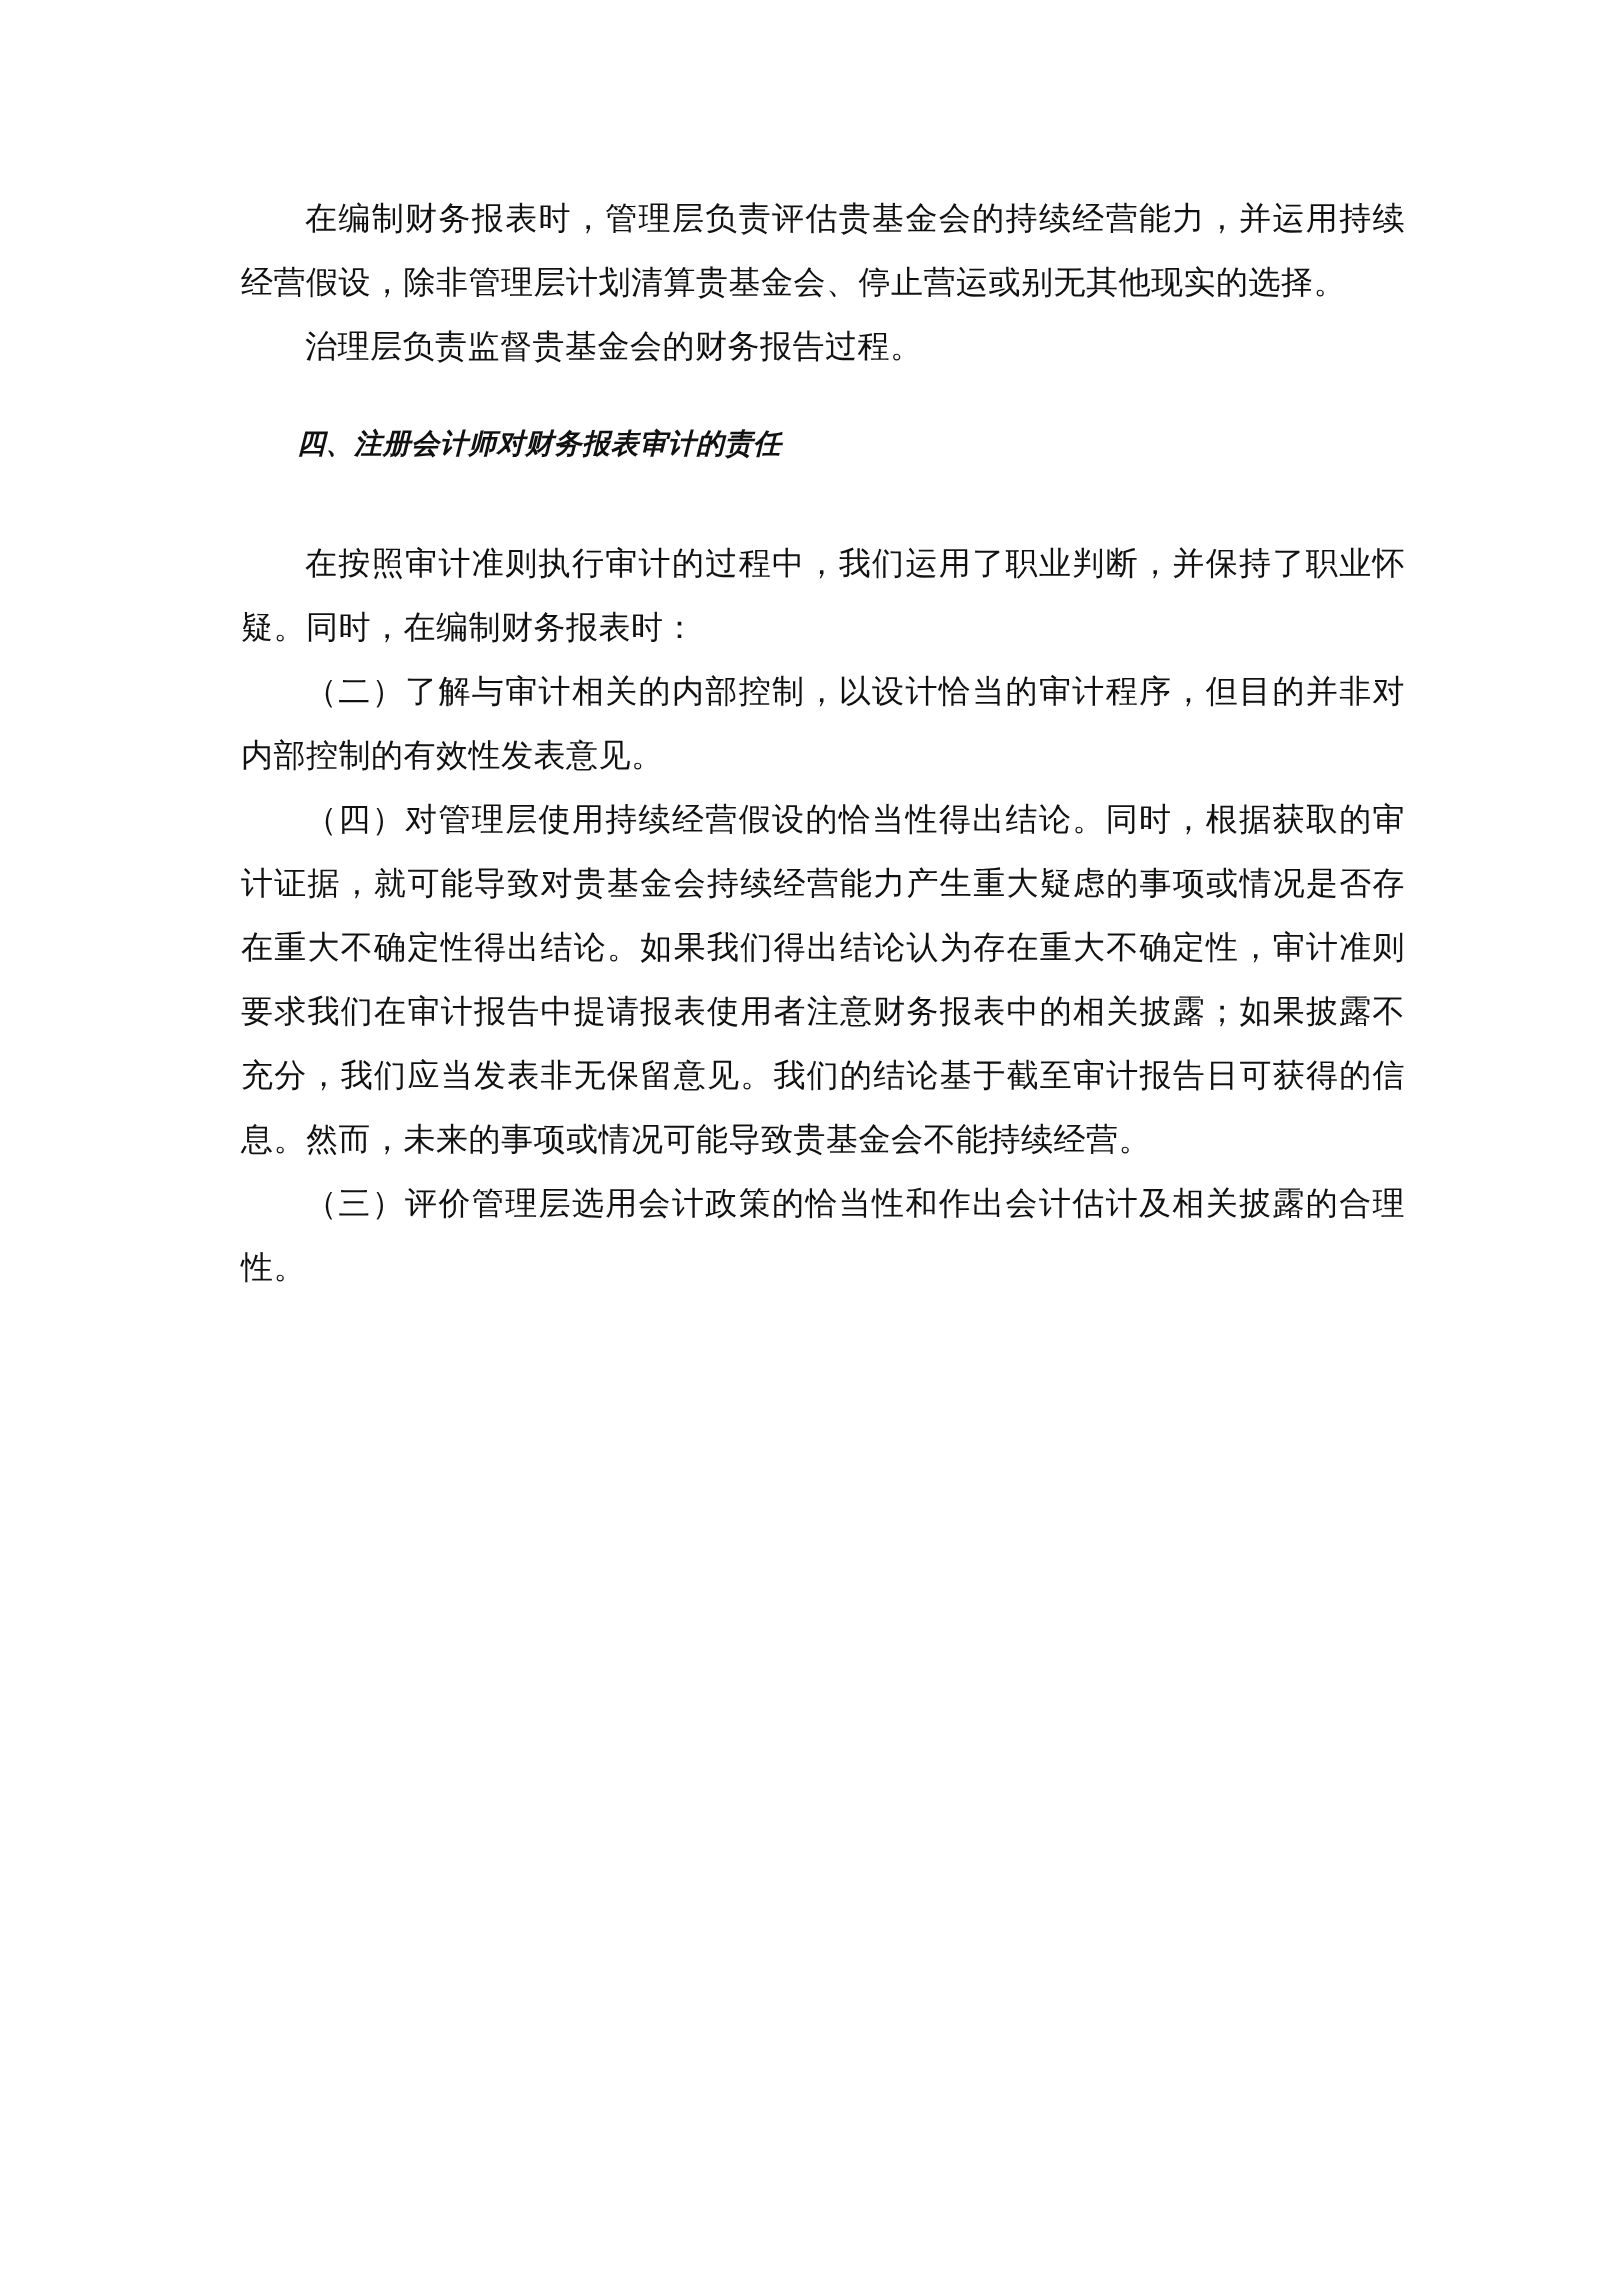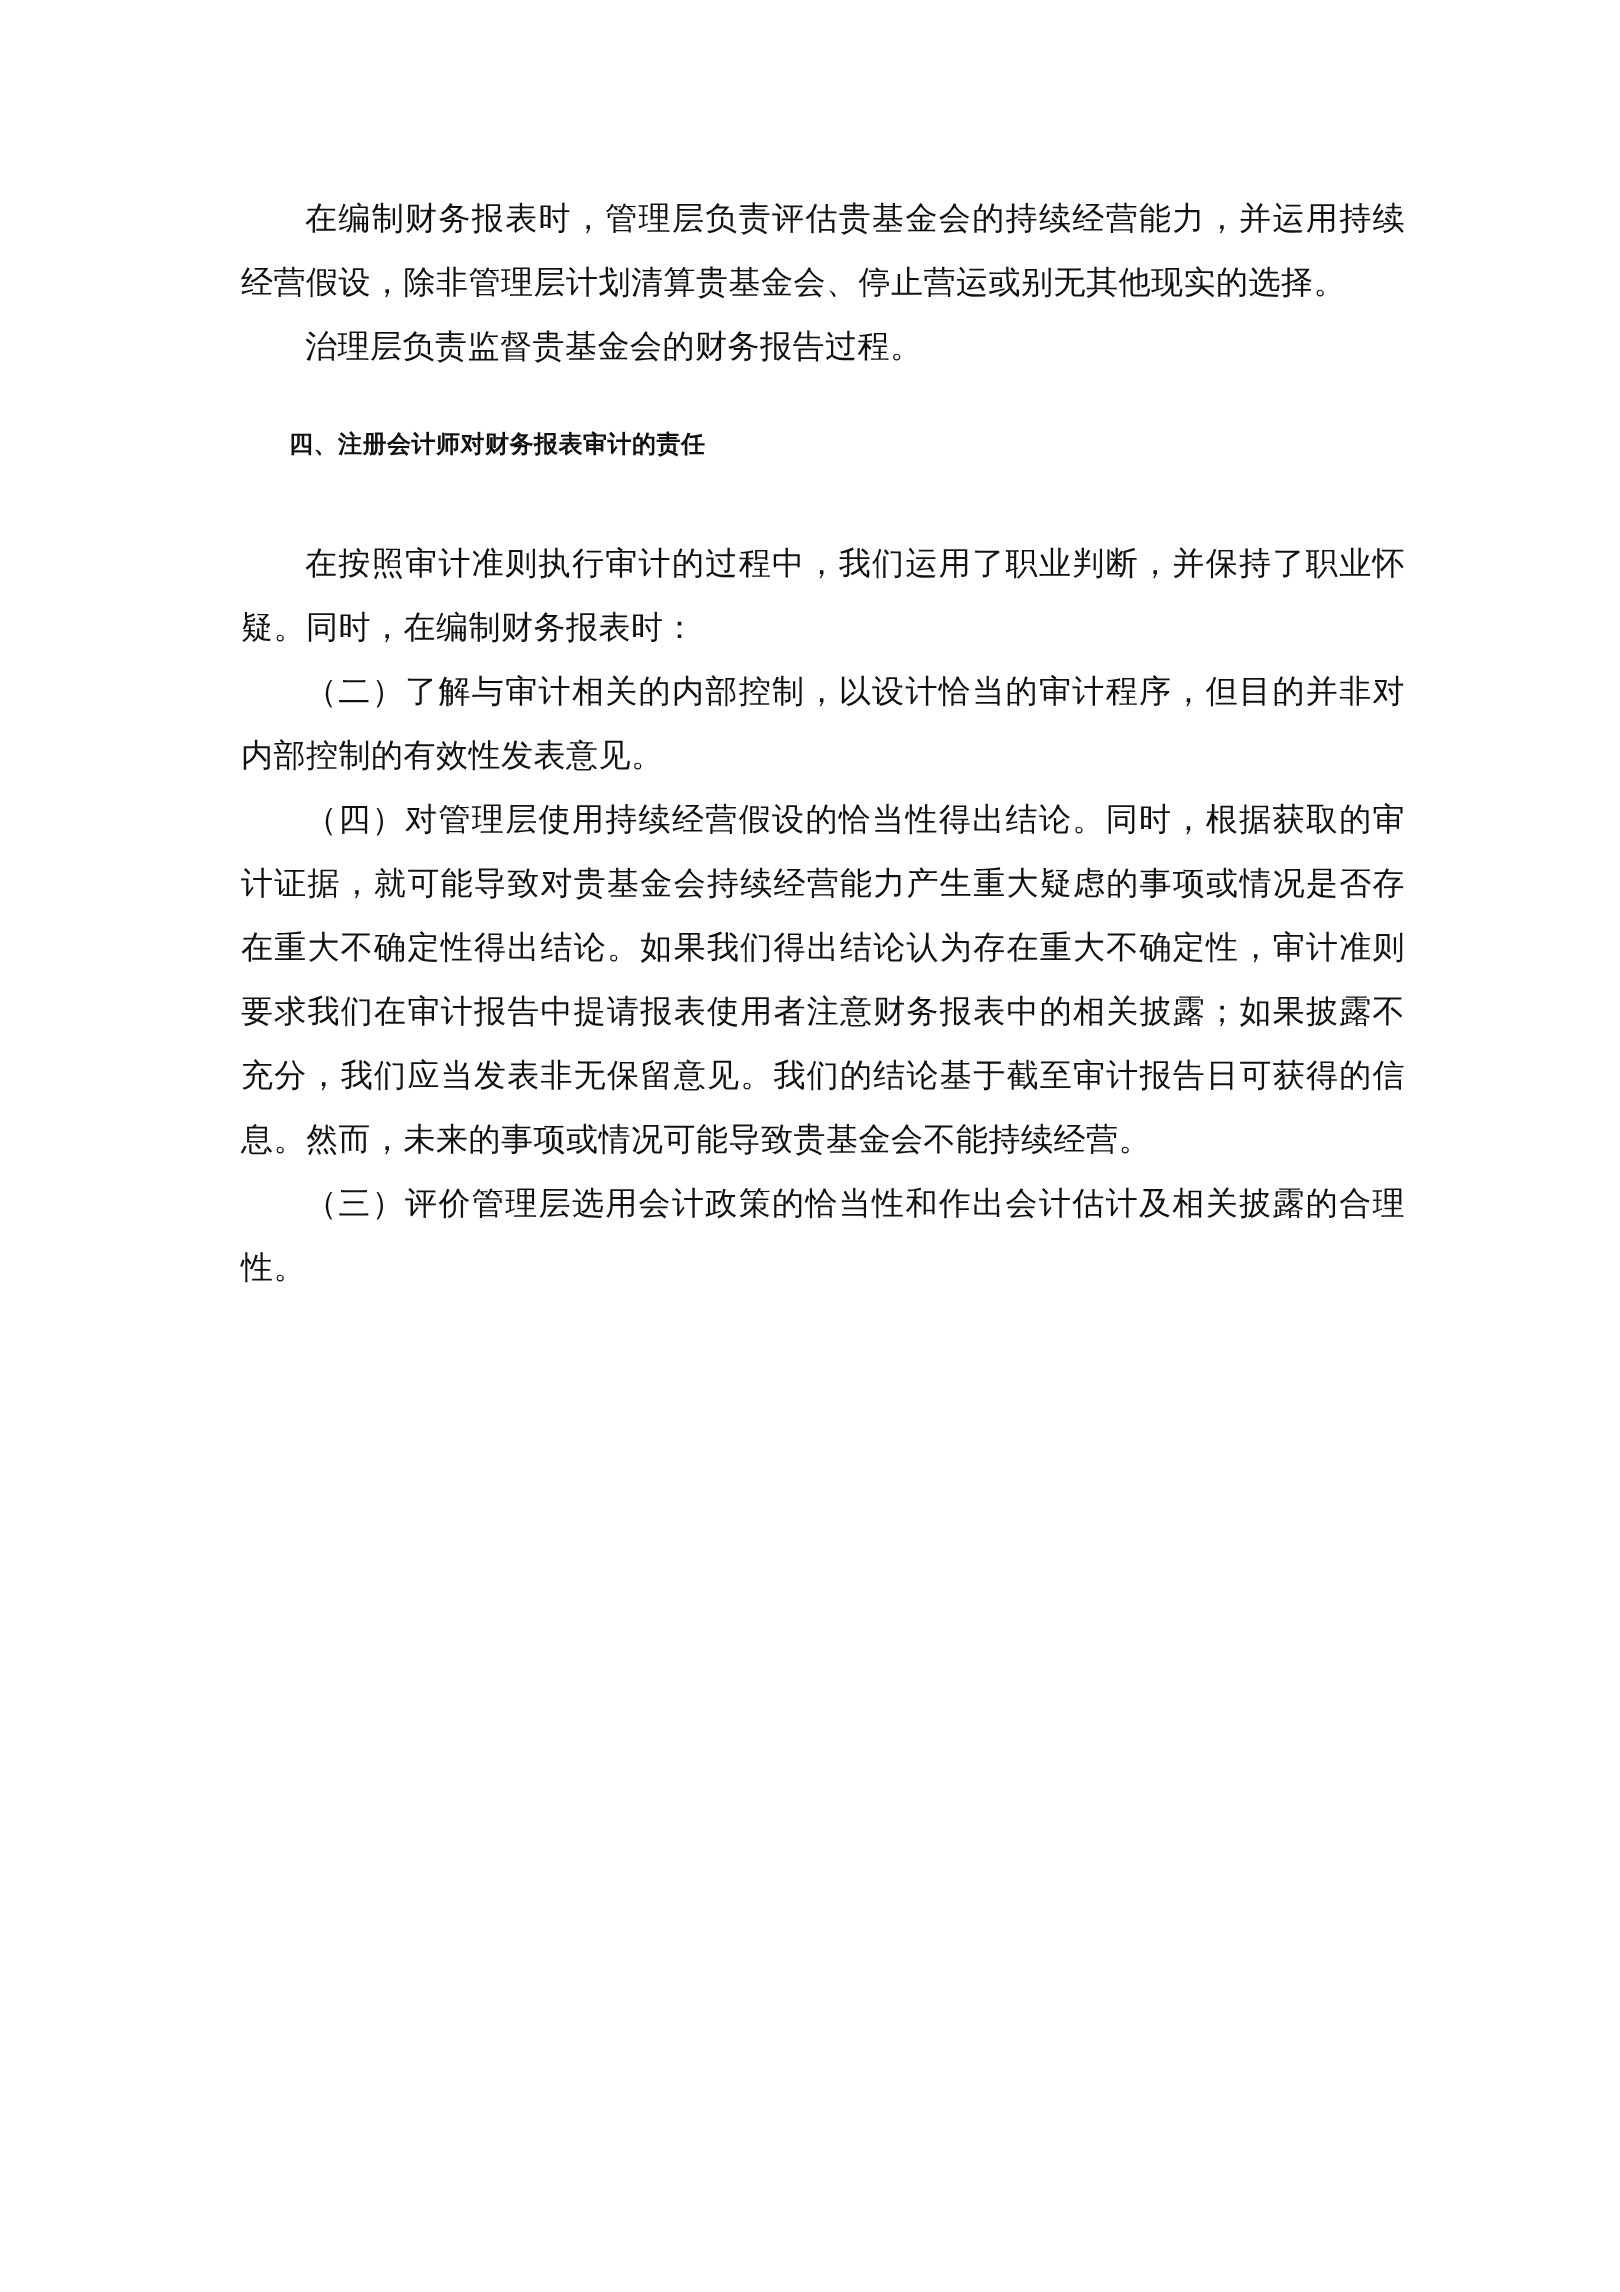--- a/index.html
+++ b/index.html
@@ -30,25 +30,26 @@
   }
   .content p {
     margin: 0;
     font-size: 32px;
     line-height: 64px;
     text-indent: 2em;
     letter-spacing: 0.5px;
   }
   .content h2 {
     margin: 34px 0 55px 0;
-    font-size: 24px;
+    font-size: 28px;
     line-height: 64px;
     text-indent: 2em;
     font-weight: bold;
     letter-spacing: 0.5px;
+    font-style: italic;
   }
   .page-number {
     position: absolute;
     left: 0;
     top: 2070px;
     width: 1620px;
     text-align: center;
     font-family: "Liberation Serif", serif;
     font-size: 35px;
     color: #222222;

